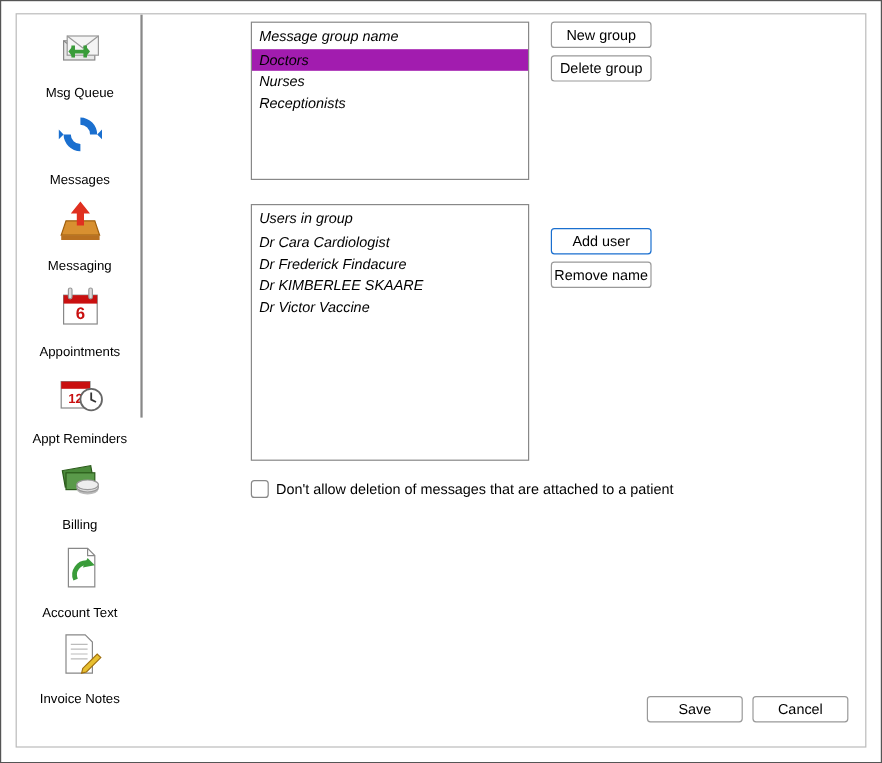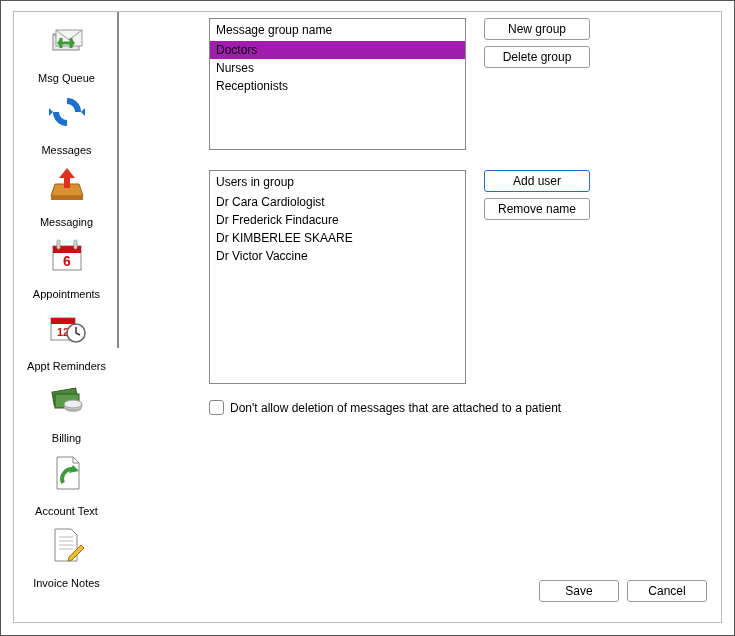--- a/index.html
+++ b/index.html
@@ -77,23 +77,24 @@
   .main {
     flex: 1;
     padding: 6px 14px 10px 90px;
     display: flex;
     flex-direction: column;
     position: relative;
   }
   .row { display: flex; align-items: flex-start; }
   .listbox {
     border: 1px solid #888;
-    width: 257px;
+    width: 232px;
     background: #fff;
     font-size: 12px;
+    font-style: italic;
   }
   .listbox .header {
     padding: 4px 6px;
     border-bottom: 0;
   }
   .listbox .items { }
   .listbox .item {
     padding: 2px 6px;
     cursor: pointer;
   }
@@ -103,28 +104,29 @@
   .btncol {
     margin-left: 18px;
     display: flex;
     flex-direction: column;
     gap: 6px;
   }
   .btn {
     border: 1px solid #999;
     background: #fff;
     border-radius: 3px;
-    width: 106px;
+    width: 84px;
     height: 22px;
     font-size: 12px;
     display: flex; align-items: center; justify-content: center;
     cursor: pointer;
   }
   .btn.primary {
     border-color: #1a6fcf;
+    margin-top: 20px;
   }
   .checkbox-row {
     display: flex; align-items: center; gap: 6px;
     margin-top: 16px;
   }
   .checkbox {
     width: 15px; height: 15px; border: 1px solid #888; border-radius: 3px; background: #fff;
   }
   .footer-btns {
     position: absolute;

